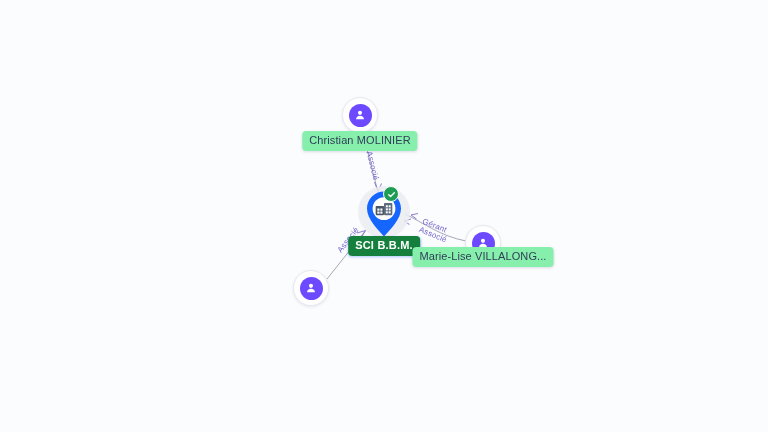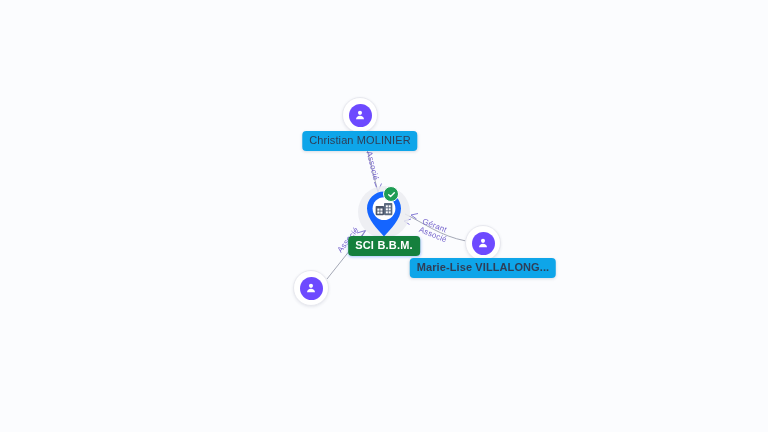--- a/index.html
+++ b/index.html
@@ -97,21 +97,21 @@
     align-items: center;
     justify-content: center;
   }
   .verified-badge svg { display: block; }
 
   
   .node-label {
     position: absolute;
     transform: translateX(-50%);
     white-space: nowrap;
-    background: #0ea5e9;
+    background: #86efac;
     border-radius: 4px;
     padding: 3px 7px 4px 7px;
     font-size: 11px;
     line-height: 13px;
     color: #2f3e57;
     box-shadow: 0 1px 3px rgba(40,50,90,0.16);
     letter-spacing: 0.1px;
   }
   .node-label.selected {
     background: #15803d;
@@ -207,21 +207,21 @@
   <div class="node" style="left:483px; top:243px;">
     <div class="person-avatar">
       <span class="disc">
         <svg width="14" height="14" viewBox="0 0 24 24" aria-hidden="true">
           <circle cx="12" cy="8.3" r="3.5" fill="#ffffff"></circle>
           <path d="M5.2 19.2c0-3.7 3.1-6 6.8-6s6.8 2.3 6.8 6z" fill="#ffffff"></path>
         </svg>
       </span>
     </div>
   </div>
-  <div class="node-label" style="left:483px; top:258px;font-weight:bold;">Marie-Lise VILLALONG...</div>
+  <div class="node-label" style="left:483px; top:247px;">Marie-Lise VILLALONG...</div>
 
   <div class="node" style="left:311px; top:288px;">
     <div class="person-avatar">
       <span class="disc">
         <svg width="14" height="14" viewBox="0 0 24 24" aria-hidden="true">
           <circle cx="12" cy="8.3" r="3.5" fill="#ffffff"></circle>
           <path d="M5.2 19.2c0-3.7 3.1-6 6.8-6s6.8 2.3 6.8 6z" fill="#ffffff"></path>
         </svg>
       </span>
     </div>

